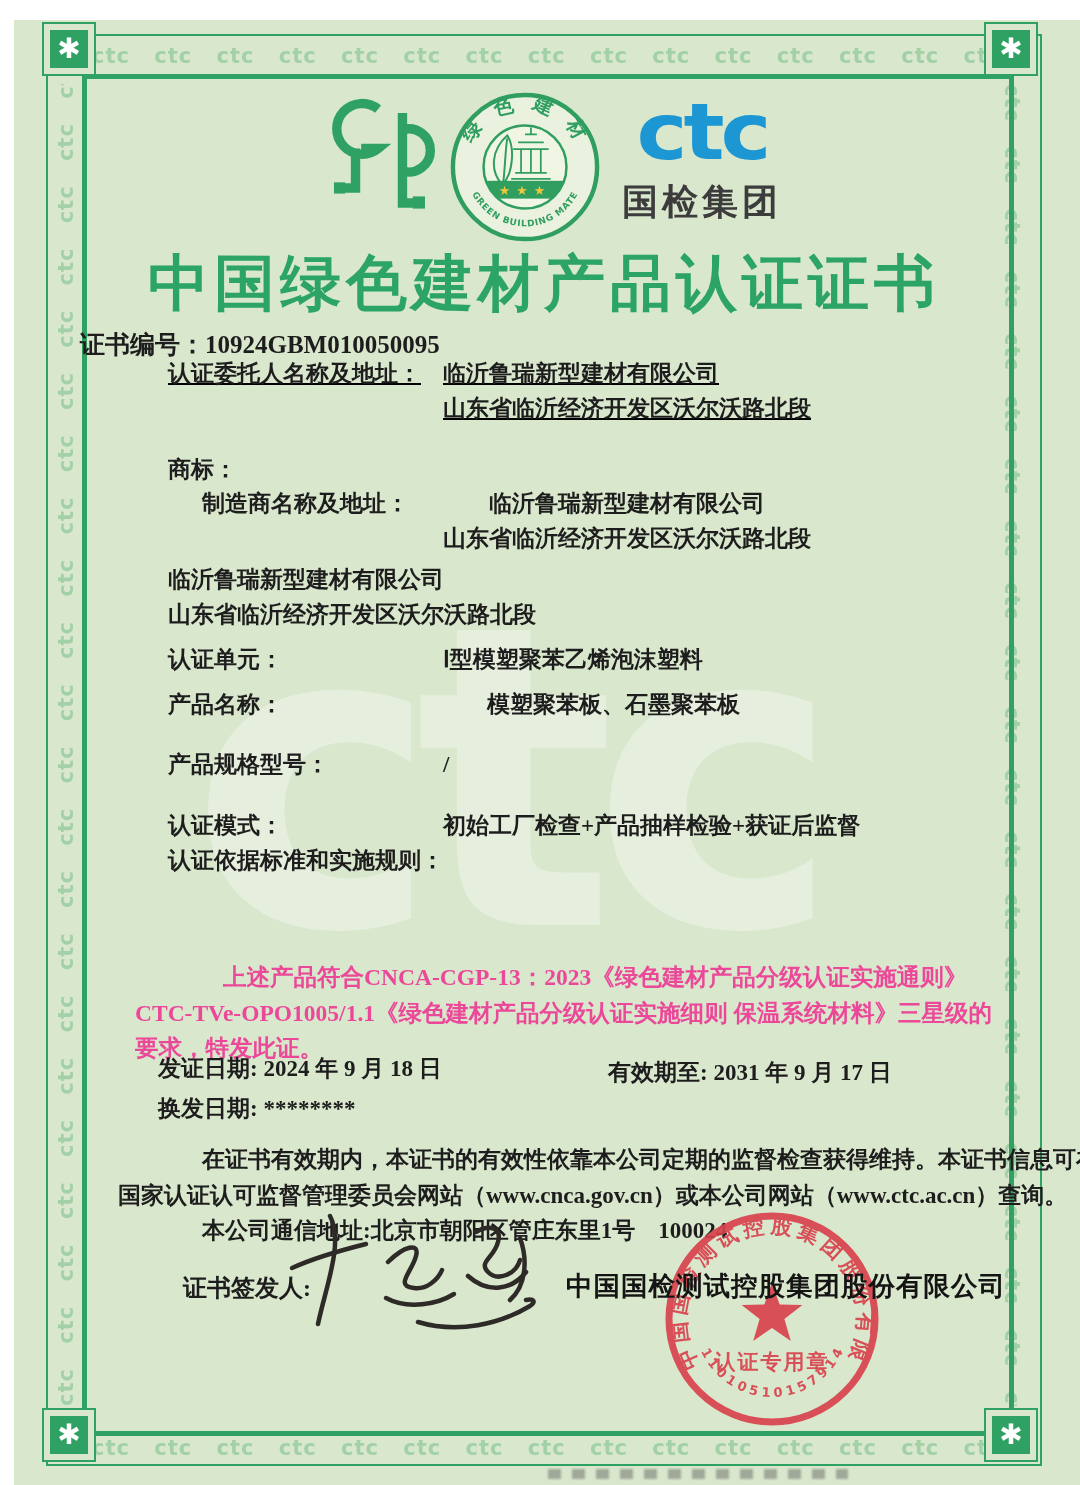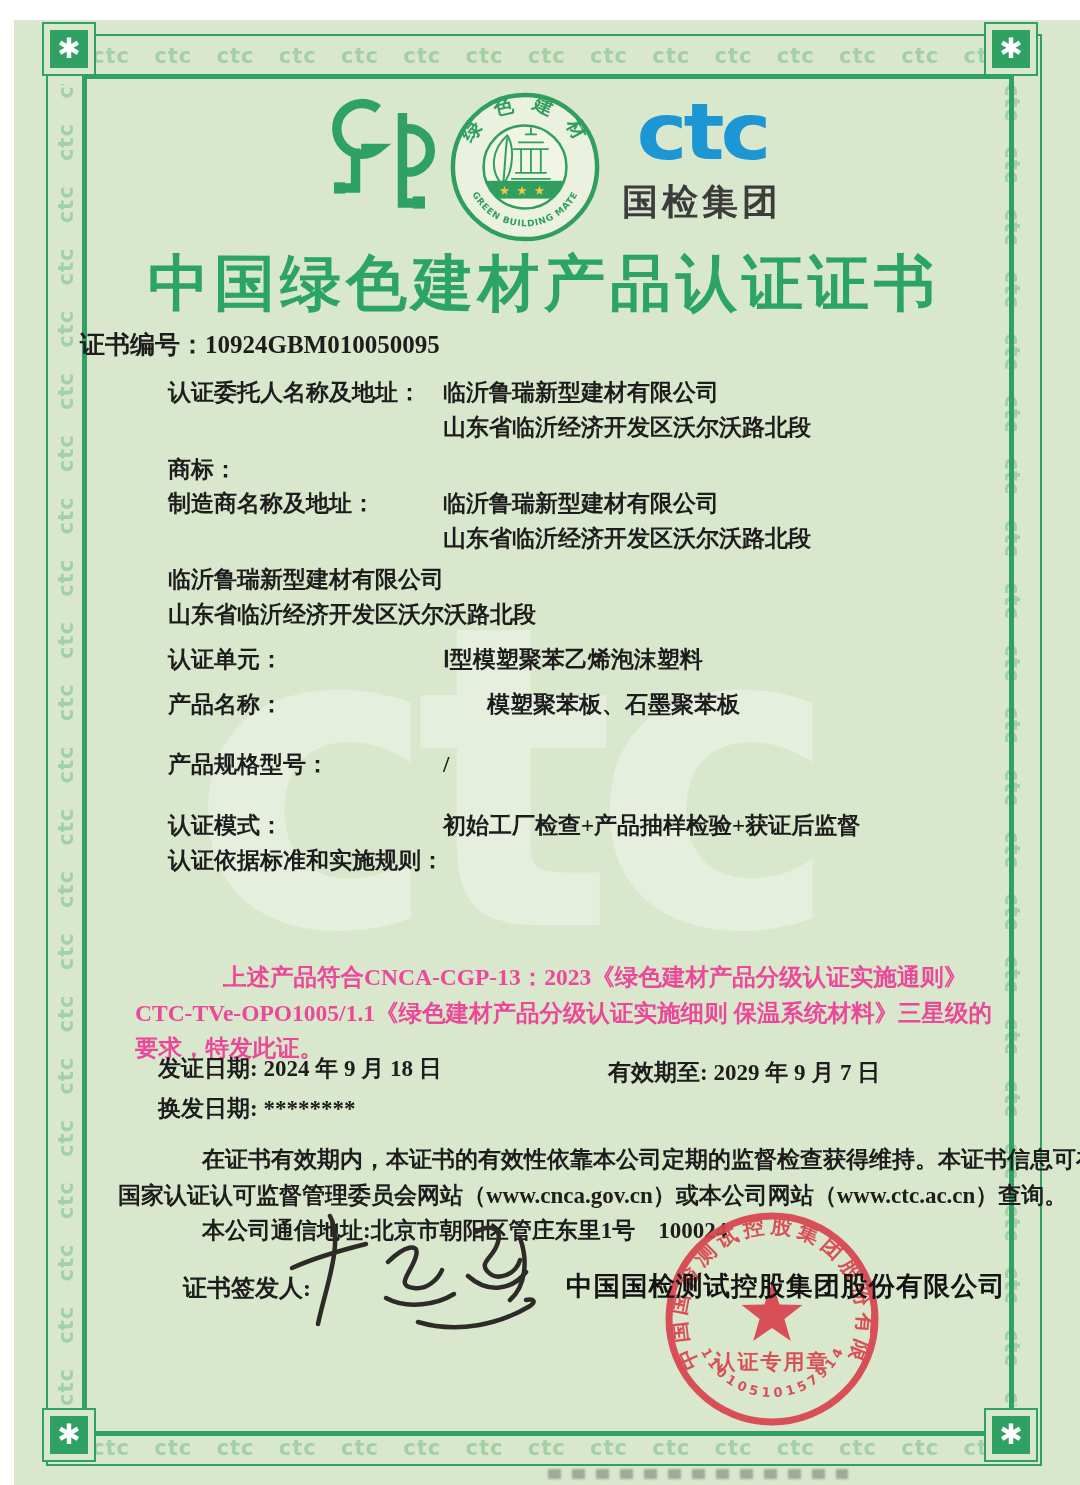--- a/index.html
+++ b/index.html
@@ -47,21 +47,21 @@
            text-align:center; font-size:61px; font-weight:bold; color:#2ba465;
            letter-spacing:5px; }
   .certno { position:absolute; left:80px; top:328px; width:928px; z-index:2;
             text-align:left; font-size:25px; font-weight:bold; color:#1d1d1d; }
 
   
   .row { position:absolute; left:168px; display:flex; z-index:2; }
   .lab { flex:none; width:275px; font-size:23px; font-weight:700; color:#1d1d1d;
          line-height:35px; white-space:nowrap; }
   .val { font-size:23px; font-weight:700; color:#1d1d1d; line-height:35px; white-space:nowrap; }
-  .r1 { top:375px; } .r2 { top:452px; } .r3 { top:486px; } .r4 { top:562px; }
+  .r1 { top:356px;text-decoration:underline; } .r2 { top:452px; } .r3 { top:486px;text-align:center; } .r4 { top:562px; }
   .r5 { top:642px; } .r6 { top:687px;gap:44px; } .r7 { top:747px; } .r8 { top:808px; }
   .r9 { top:843px; }
 
   .stmt { position:absolute; left:135px; width:840px; z-index:2; font-size:23.5px;
           font-weight:700; color:#ec4899; line-height:35px; white-space:nowrap; }
   .st1 { top:960px; padding-left:88px; } .st2 { top:996px; } .st3 { top:1031px; }
 
   .dateline { position:absolute; z-index:2; font-size:23px; font-weight:700; color:#1d1d1d; white-space:nowrap; }
   .d-issue { left:158px; top:1053px; }
   .d-valid { left:608px; top:1057px; }
@@ -201,21 +201,21 @@
 </div>
 <div class="row r9">
   <div class="lab">认证依据标准和实施规则：</div>
 </div>
 
 <div class="stmt st1">上述产品符合CNCA-CGP-13：2023《绿色建材产品分级认证实施通则》</div>
 <div class="stmt st2">CTC-TVe-OPO1005/1.1《绿色建材产品分级认证实施细则 保温系统材料》三星级的</div>
 <div class="stmt st3">要求，特发此证。</div>
 
 <div class="dateline d-issue"><span>发证日期:</span> <span>2024 年 9 月 18 日</span></div>
-<div class="dateline d-valid"><span>有效期至:</span> <span>2029 年 9 月 7 日</span></div>
+<div class="dateline d-valid"><span>有效期至:</span> <span>2031 年 9 月 17 日</span></div>
 <div class="dateline d-renew"><span>换发日期:</span> <span>********</span></div>
 
 <div class="foot f1">在证书有效期内，本证书的有效性依靠本公司定期的监督检查获得维持。本证书信息可在</div>
 <div class="foot f2">国家认证认可监督管理委员会网站（www.cnca.gov.cn）或本公司网站（www.ctc.ac.cn）查询。</div>
 <div class="foot f3">本公司通信地址:北京市朝阳区管庄东里1号　100024</div>
 
 <div class="signer">证书签发人:</div>
 <svg class="sig-svg" width="280" height="150" viewBox="0 0 280 150">
   <g stroke="#2e2a27" stroke-width="4.5" fill="none" stroke-linecap="round">
     <path d="M62,14 C76,40 58,84 50,122"></path>

